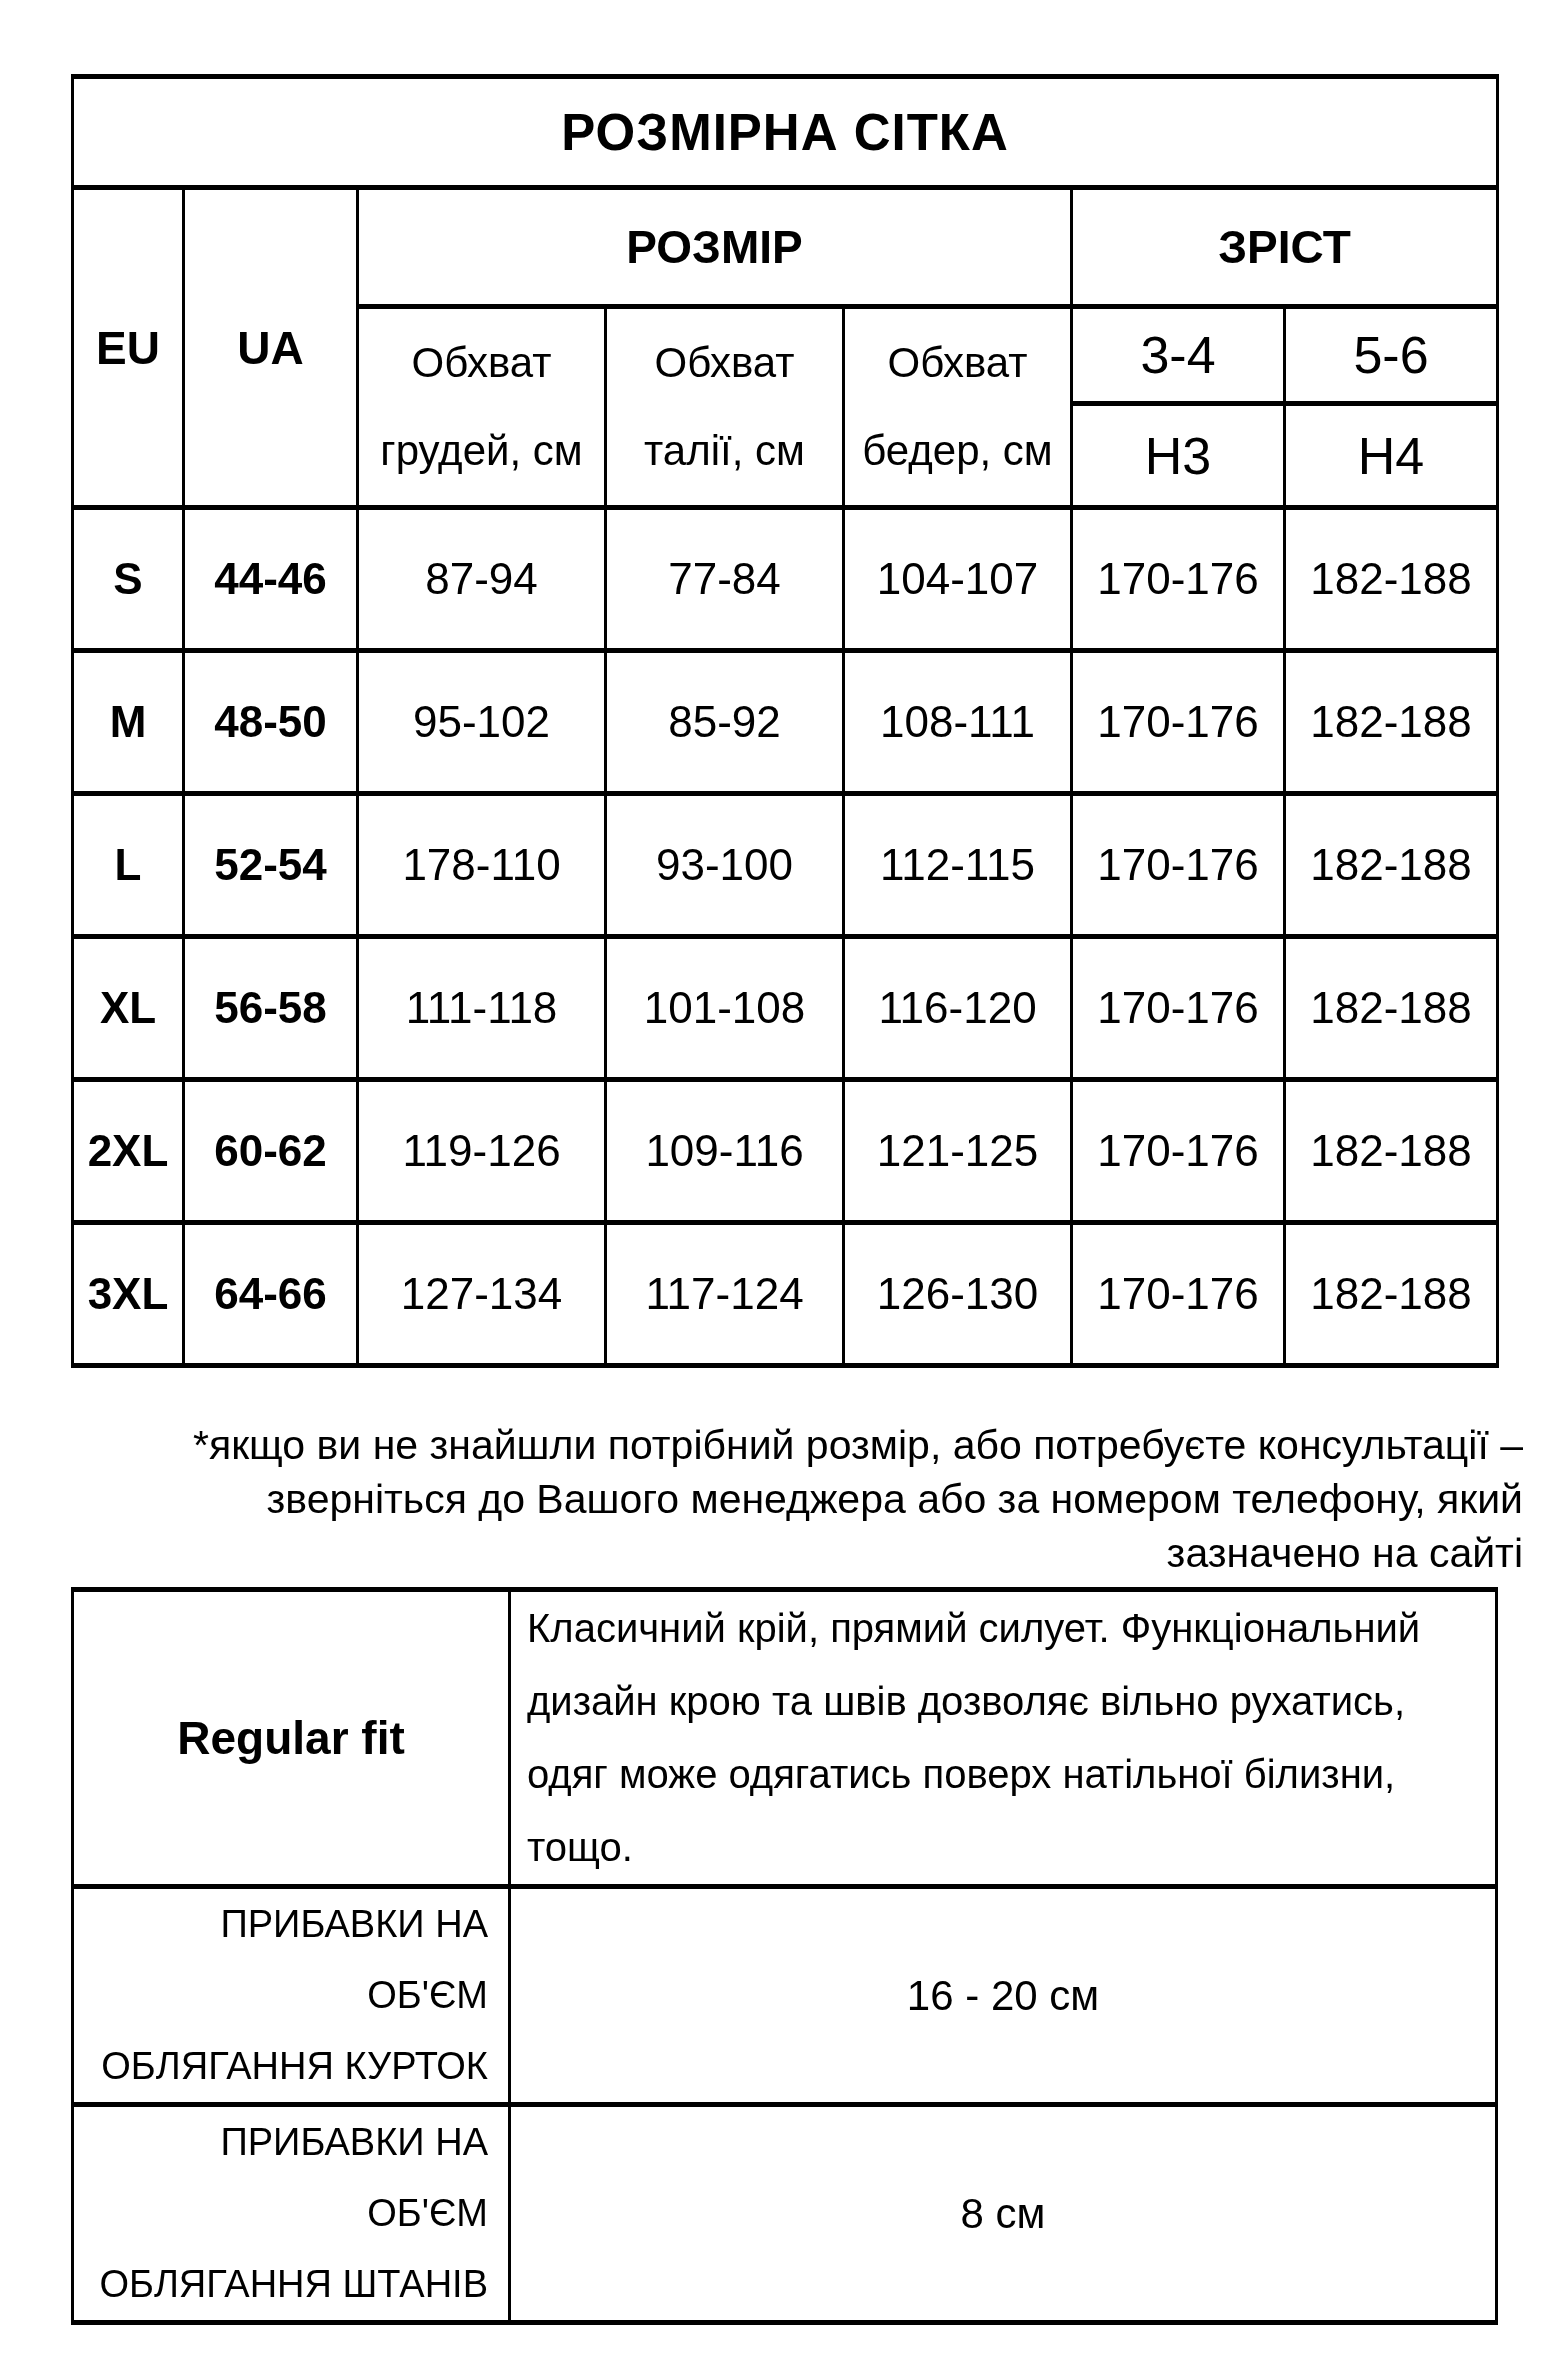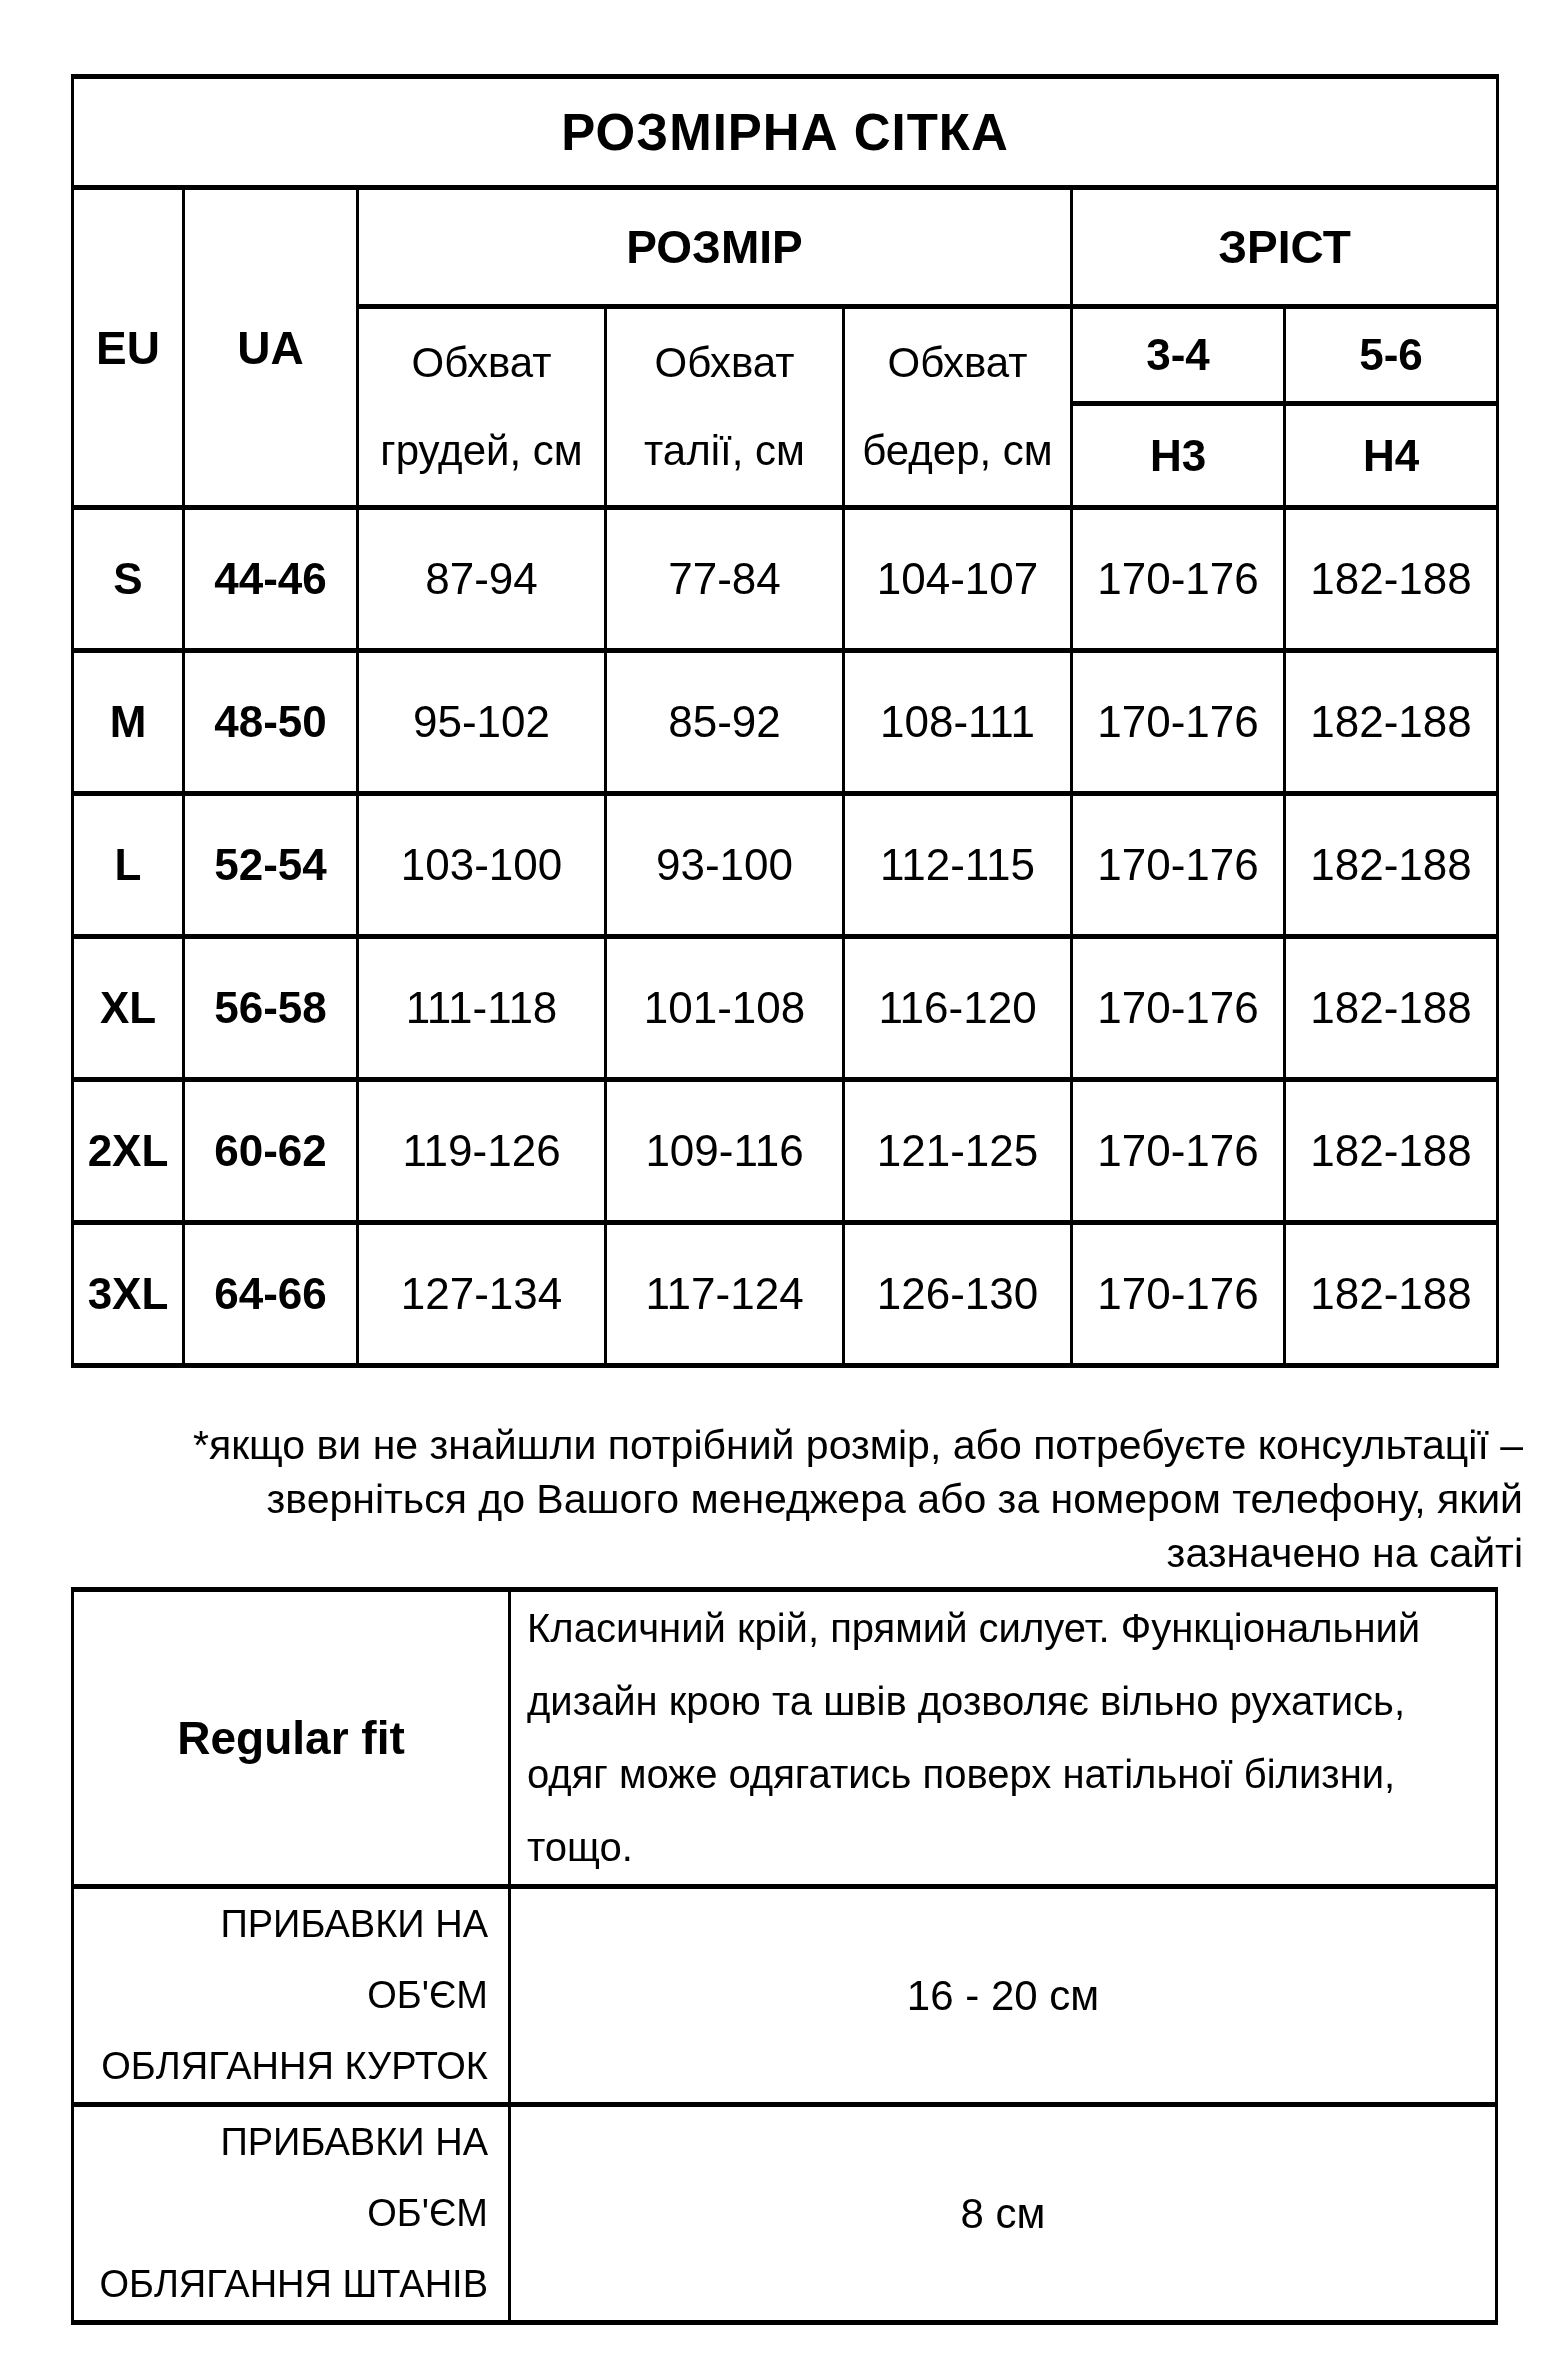--- a/index.html
+++ b/index.html
@@ -28,21 +28,21 @@
   .size-table .band-b { height: 97px; }
   .size-table .band-c { height: 104px; }
   .size-table .data-row { height: 143px; }
 
   .t-title { font-size: 51px; font-weight: bold; letter-spacing: 1px; }
   .hdr { font-size: 46px; font-weight: bold; }
   .measure {
     font-size: 42px; font-weight: normal;
     white-space: pre-line; line-height: 2.1;
   }
-  .subhdr { font-size: 44px; font-weight: bold; }
+  .subhdr { font-size: 52px; font-weight: normal; }
   .num { font-size: 44px; font-weight: normal; }
   .numb { font-size: 44px; font-weight: bold; }
 
   
   .footnote {
     position: absolute; left: 87px; top: 1418px; width: 1436px;
     font-size: 41px; line-height: 54px;
     white-space: pre-line;
     text-align: right;
   }
@@ -123,21 +123,21 @@
       <td class="numb">48-50</td>
       <td class="num">95-102</td>
       <td class="num">85-92</td>
       <td class="num">108-111</td>
       <td class="num">170-176</td>
       <td class="num">182-188</td>
     </tr>
     <tr class="data-row">
       <td class="numb">L</td>
       <td class="numb">52-54</td>
-      <td class="num">103-100</td>
+      <td class="num">178-110</td>
       <td class="num">93-100</td>
       <td class="num">112-115</td>
       <td class="num">170-176</td>
       <td class="num">182-188</td>
     </tr>
     <tr class="data-row">
       <td class="numb">XL</td>
       <td class="numb">56-58</td>
       <td class="num">111-118</td>
       <td class="num">101-108</td>

